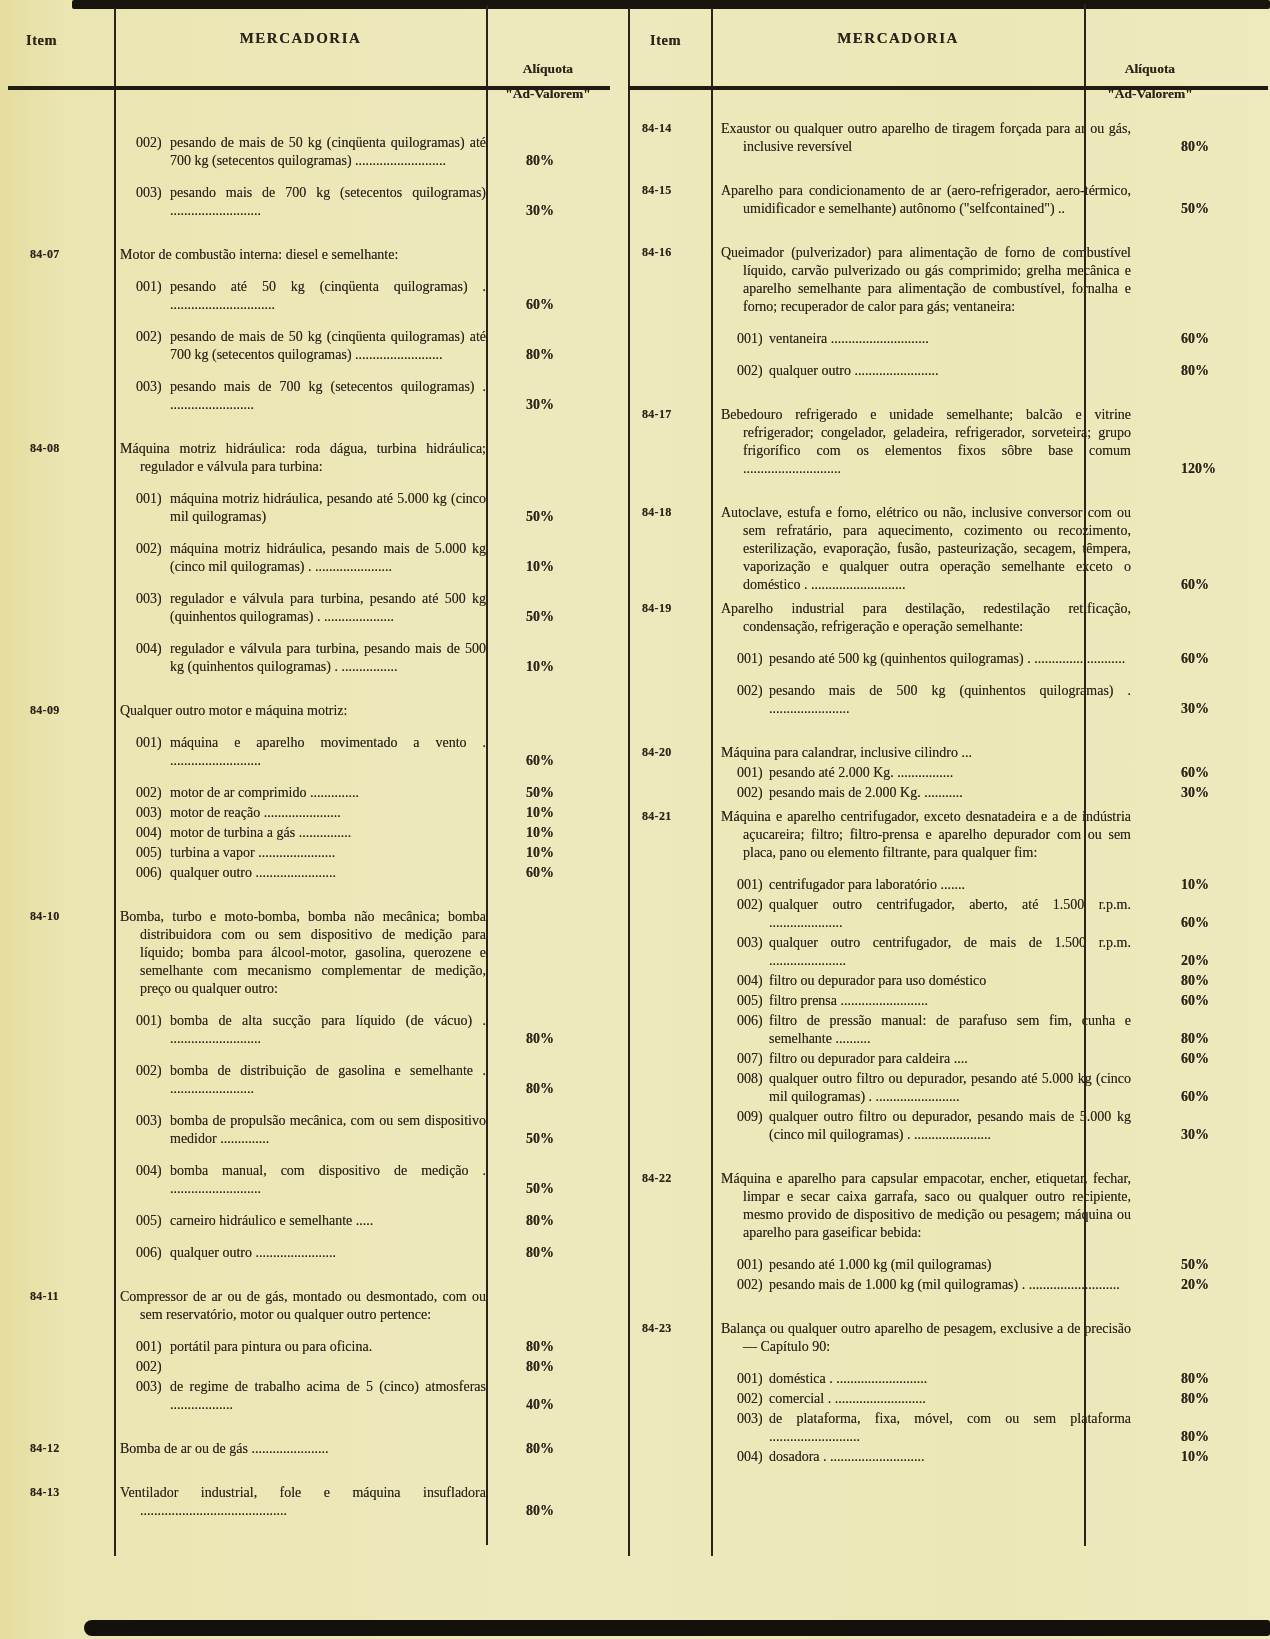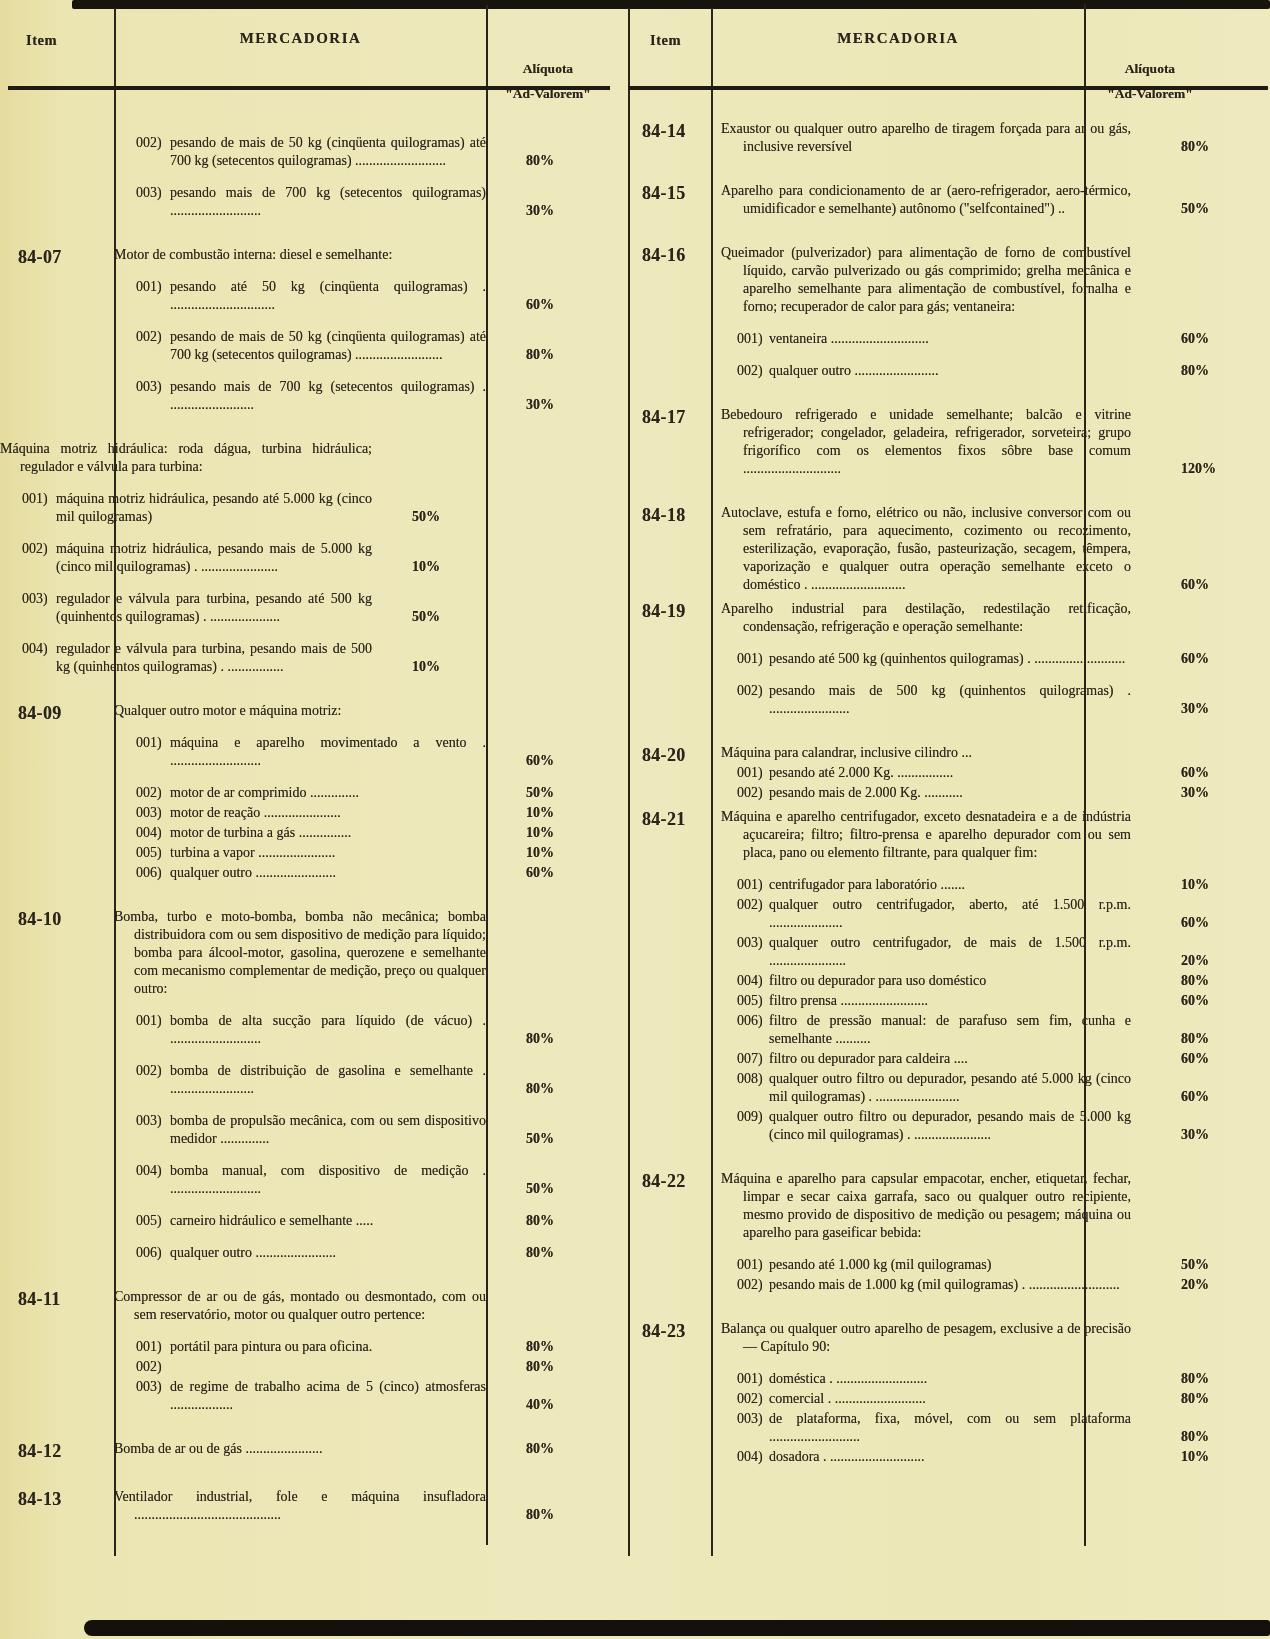--- a/index.html
+++ b/index.html
@@ -29,32 +29,32 @@
   #hdr-merc-r{left:712px;width:372px;}
   .hdr-aliq{top:12px;font-size:13.5px;text-align:center;line-height:25px;margin-top:44px;}
   #hdr-aliq-l{left:487px;width:122px;}
   #hdr-aliq-r{left:1088px;width:124px;}
   .panel{position:absolute;top:96px;padding-top:24px;}
   #panel-left{left:0;width:610px;}
   #panel-right{left:628px;width:642px;}
   .entry{display:flex;margin-top:26px;}
   .entry:first-child{margin-top:0;}
   .entry.tight{margin-top:6px;}
-  .e-item{flex:none;box-sizing:border-box;font-weight:bold;font-size:18px;padding-top:1px;letter-spacing:.3px;}
-  #panel-left .e-item{width:114px;padding-left:18px;}
+  .e-item{flex:none;box-sizing:border-box;font-weight:bold;font-size:12px;padding-top:1px;letter-spacing:.3px;}
+  #panel-left .e-item{width:114px;padding-left:30px;}
   #panel-right .e-item{width:83px;padding-left:14px;}
   .e-body{flex:1;min-width:0;}
   .row{display:flex;align-items:flex-end;}
   .sub-row{margin-top:14px;}
   .sub-row.tight{margin-top:2px;}
   .dtext{flex:none;box-sizing:border-box;font-size:14px;line-height:18px;}
   #panel-left .dtext{width:372px;}
   #panel-right .dtext{width:420px;}
   .desc{text-align:justify;}
-  #panel-left .desc{padding-left:20px;text-indent:-20px;}
+  #panel-left .desc{margin-left:6px;padding-left:20px;text-indent:-20px;}
   #panel-right .desc{margin-left:10px;padding-left:22px;text-indent:-22px;}
   .si{display:flex;}
   .num{flex:none;}
   #panel-left .num{width:56px;padding-left:22px;box-sizing:border-box;}
   #panel-right .num{width:58px;padding-left:26px;box-sizing:border-box;}
   .stext{flex:1;text-align:justify;word-break:break-word;}
   .rate{flex:none;box-sizing:border-box;font-weight:bold;font-size:14px;white-space:nowrap;line-height:18px;}
   #panel-left .rate{width:124px;text-align:center;padding-right:16px;}
   #panel-right .rate{width:186px;text-align:left;padding-left:50px;}
   .desc,.stext,.num,.rate,.e-item,.hdr{text-shadow:0 0 .5px rgba(43,36,26,.55);}
@@ -144,20 +144,21 @@
             <div class="si">
               <span class="num">003)</span>
               <span class="stext">pesando mais de 700 kg (setecentos quilogramas) . ........................</span>
             </div>
           </div>
           <div class="rate">30%</div>
         </div>
       </div>
     </div>
     <div class="entry">
+      <div class="e-item">84-08</div>
       <div class="e-body">
         <div class="row desc-row">
           <div class="dtext">
             <div class="desc">Máquina motriz hidráulica: roda dágua, turbina hidráulica; regulador e válvula para turbina:</div>
           </div>
           <div class="rate"></div>
         </div>
         <div class="row sub-row">
           <div class="dtext">
             <div class="si">

